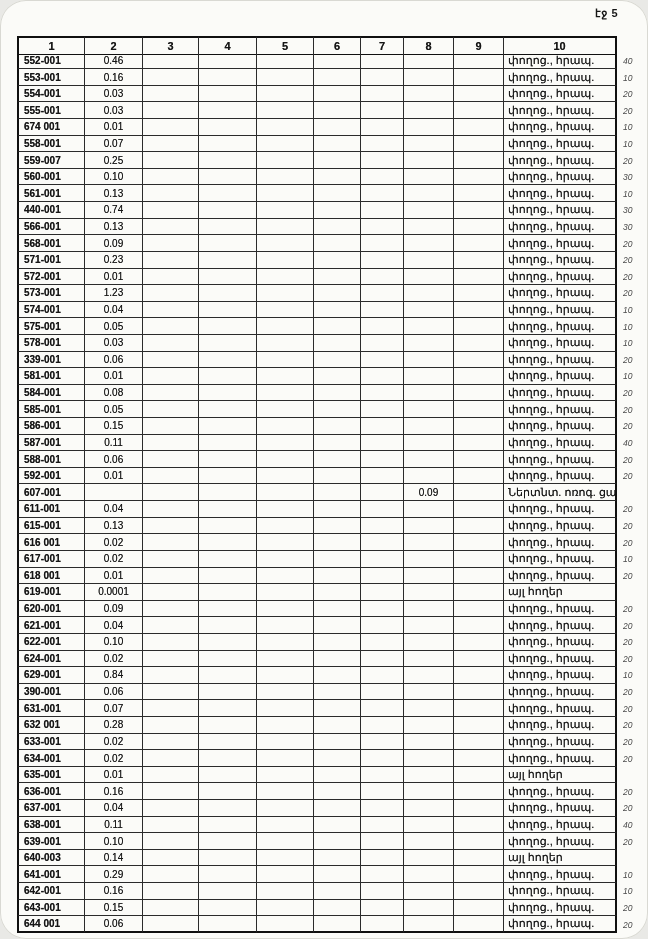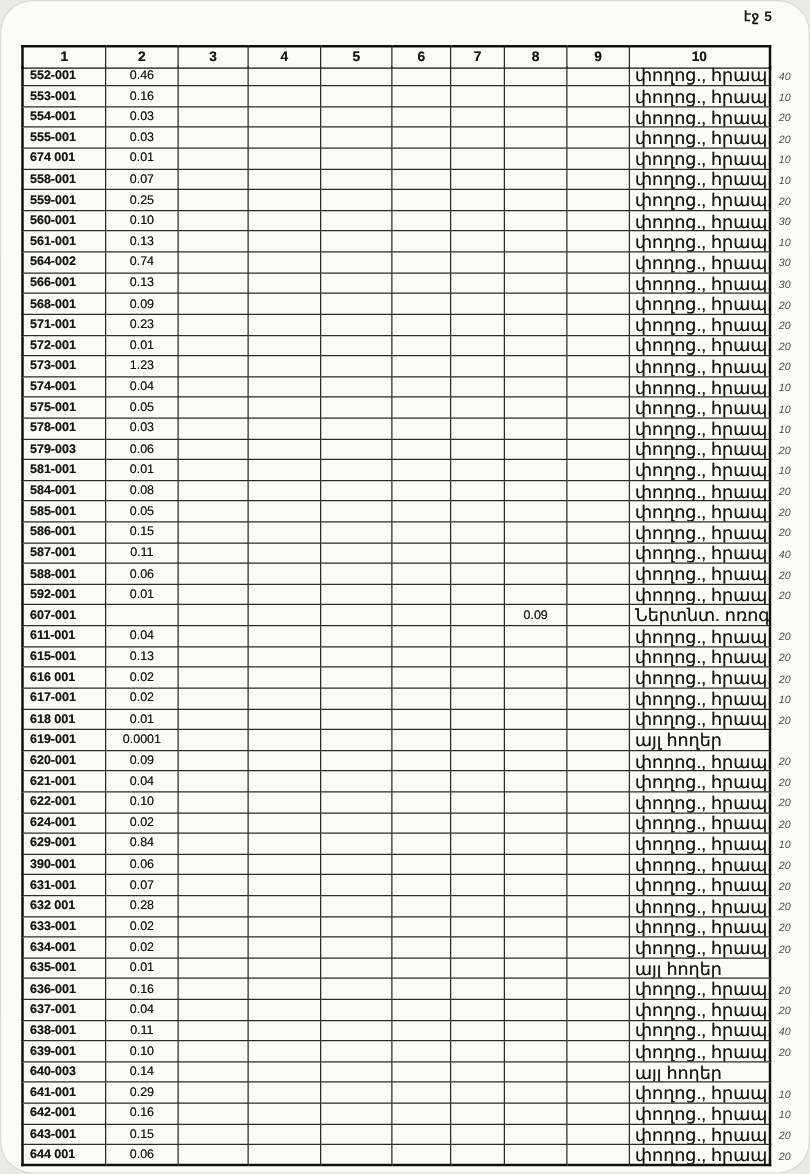--- a/index.html
+++ b/index.html
@@ -39,21 +39,21 @@
     text-shadow:0 0 .4px rgba(10,10,10,.65);
     box-sizing:border-box;
   }
   .cell.first{border-left:2px solid var(--edge);}
   .cell.top{border-top:2px solid var(--edge);height:19px;}
   .cell.rightEdge{border-right:2px solid var(--edge);}
   .cell.bottom{border-bottom:2px solid var(--edge);}
   .cell.head{justify-content:center;font-size:11px;font-weight:bold;border-bottom:1.5px solid var(--edge);}
   .c-code{padding-left:5px;font-weight:bold;}
   .c-val{justify-content:center;}
-  .c-use{padding-left:4px;font-size:14px;}
+  .c-use{padding-left:4px;font-size:11px;}
   .c-note{
     border:none !important;
     padding-left:6px;
     font-size:8.5px;color:var(--note);
     font-style:italic;text-shadow:none;text-align:right;
   }
 </style>
 </head>
 <body>
 
@@ -130,21 +130,21 @@
       <div class="cell c-val">0.07</div>
       <div class="cell "></div>
       <div class="cell "></div>
       <div class="cell "></div>
       <div class="cell "></div>
       <div class="cell "></div>
       <div class="cell c-val"></div>
       <div class="cell "></div>
       <div class="cell rightEdge c-use">փողոց., հրապ.</div>
       <div class="cell c-note">10</div>
-      <div class="cell first c-code">559-001</div>
+      <div class="cell first c-code">559-007</div>
       <div class="cell c-val">0.25</div>
       <div class="cell "></div>
       <div class="cell "></div>
       <div class="cell "></div>
       <div class="cell "></div>
       <div class="cell "></div>
       <div class="cell c-val"></div>
       <div class="cell "></div>
       <div class="cell rightEdge c-use">փողոց., հրապ.</div>
       <div class="cell c-note">20</div>
@@ -163,21 +163,21 @@
       <div class="cell c-val">0.13</div>
       <div class="cell "></div>
       <div class="cell "></div>
       <div class="cell "></div>
       <div class="cell "></div>
       <div class="cell "></div>
       <div class="cell c-val"></div>
       <div class="cell "></div>
       <div class="cell rightEdge c-use">փողոց., հրապ.</div>
       <div class="cell c-note">10</div>
-      <div class="cell first c-code">564-002</div>
+      <div class="cell first c-code">440-001</div>
       <div class="cell c-val">0.74</div>
       <div class="cell "></div>
       <div class="cell "></div>
       <div class="cell "></div>
       <div class="cell "></div>
       <div class="cell "></div>
       <div class="cell c-val"></div>
       <div class="cell "></div>
       <div class="cell rightEdge c-use">փողոց., հրապ.</div>
       <div class="cell c-note">30</div>
@@ -262,21 +262,21 @@
       <div class="cell c-val">0.03</div>
       <div class="cell "></div>
       <div class="cell "></div>
       <div class="cell "></div>
       <div class="cell "></div>
       <div class="cell "></div>
       <div class="cell c-val"></div>
       <div class="cell "></div>
       <div class="cell rightEdge c-use">փողոց., հրապ.</div>
       <div class="cell c-note">10</div>
-      <div class="cell first c-code">579-003</div>
+      <div class="cell first c-code">339-001</div>
       <div class="cell c-val">0.06</div>
       <div class="cell "></div>
       <div class="cell "></div>
       <div class="cell "></div>
       <div class="cell "></div>
       <div class="cell "></div>
       <div class="cell c-val"></div>
       <div class="cell "></div>
       <div class="cell rightEdge c-use">փողոց., հրապ.</div>
       <div class="cell c-note">20</div>

